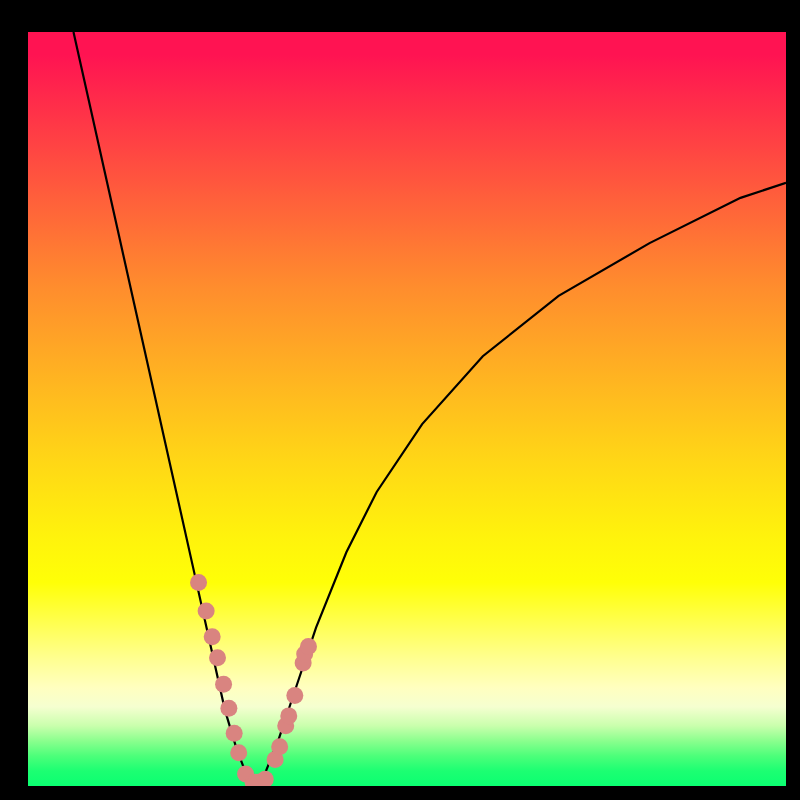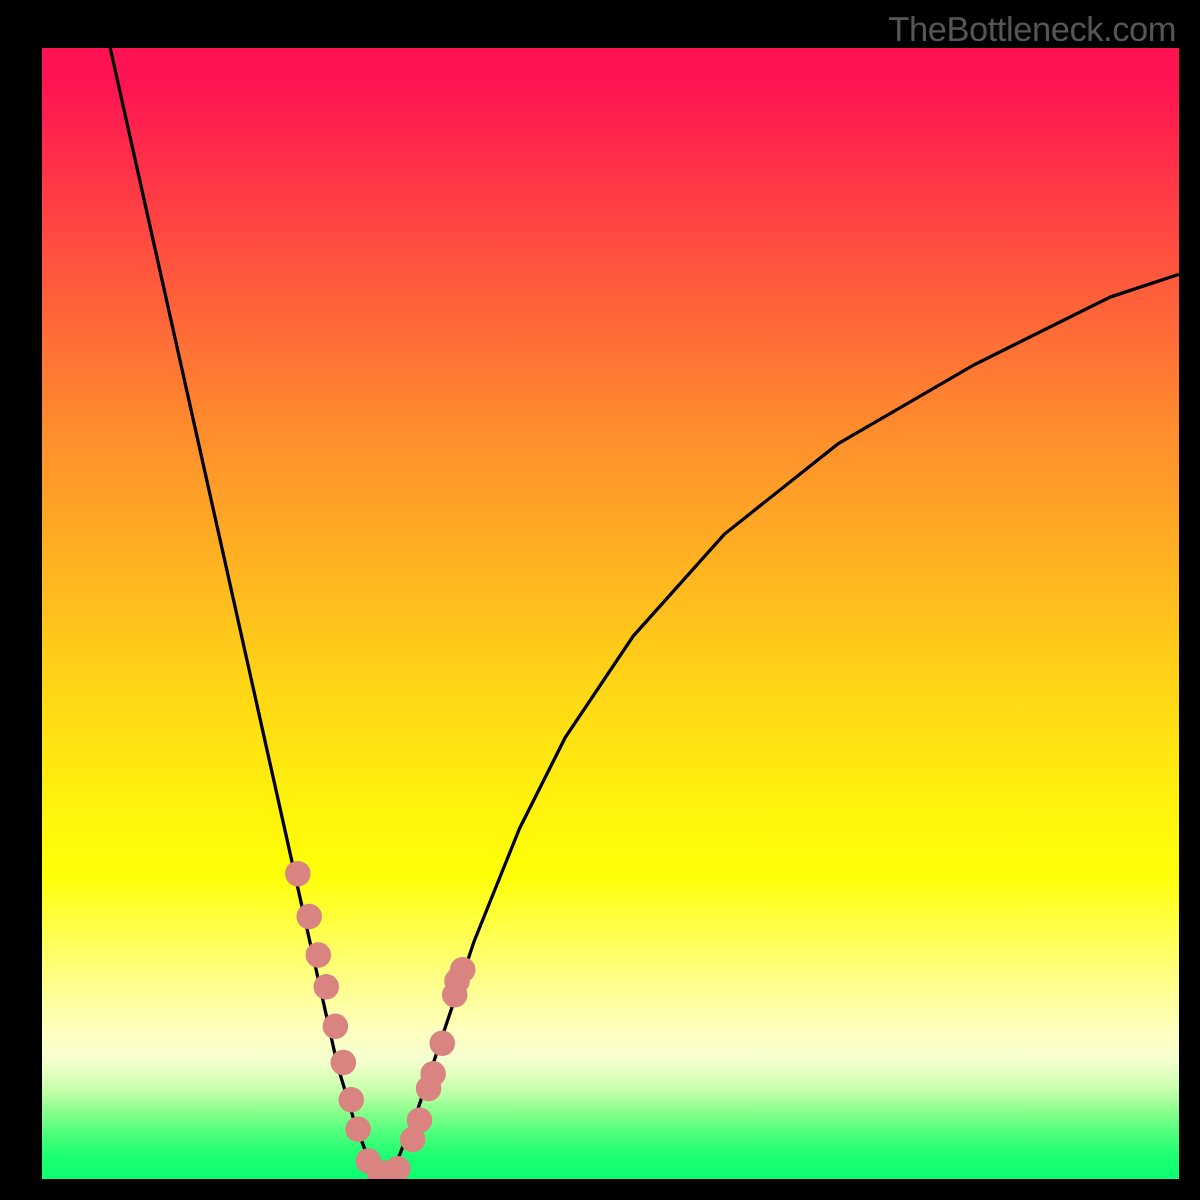--- a/index.html
+++ b/index.html
@@ -69,21 +69,20 @@
     stroke-width: 2.2;
   }
   .marker {
     fill: #d98480;
   }
 </style>
 </head>
 <body>
 
 <div class="frame">
-  <div class="watermark">TheBottleneck.com</div>
   <div class="plot-area">
     <div class="gradient"></div>
     <svg class="overlay" viewBox="0 0 758 754" preserveAspectRatio="none">
       <path id="curve-left" class="curve" d="M45.48 0.00 L60.64 67.86 L75.80 135.72 L90.96 203.58 L106.12 271.44 L121.28 339.30 L136.44 407.16 L151.60 475.02 L166.76 542.88 L181.92 610.74 L197.08 678.60 L208.45 716.30 L219.82 746.46 L227.40 754.00"></path>
       <path id="curve-right" class="curve" d="M227.40 754.00 L234.98 746.46 L250.14 708.76 L265.30 663.52 L288.04 595.66 L318.36 520.26 L348.68 459.94 L394.16 392.08 L454.80 324.22 L530.60 263.90 L621.56 211.12 L712.52 165.88 L758.00 150.80"></path>
       <g id="markers-group">
           <circle cx="170.55" cy="550.42" r="8.5" class="marker"></circle>
           <circle cx="178.13" cy="579.07" r="8.5" class="marker"></circle>
           <circle cx="184.19" cy="604.71" r="8.5" class="marker"></circle>
           <circle cx="189.50" cy="625.82" r="8.5" class="marker"></circle>

